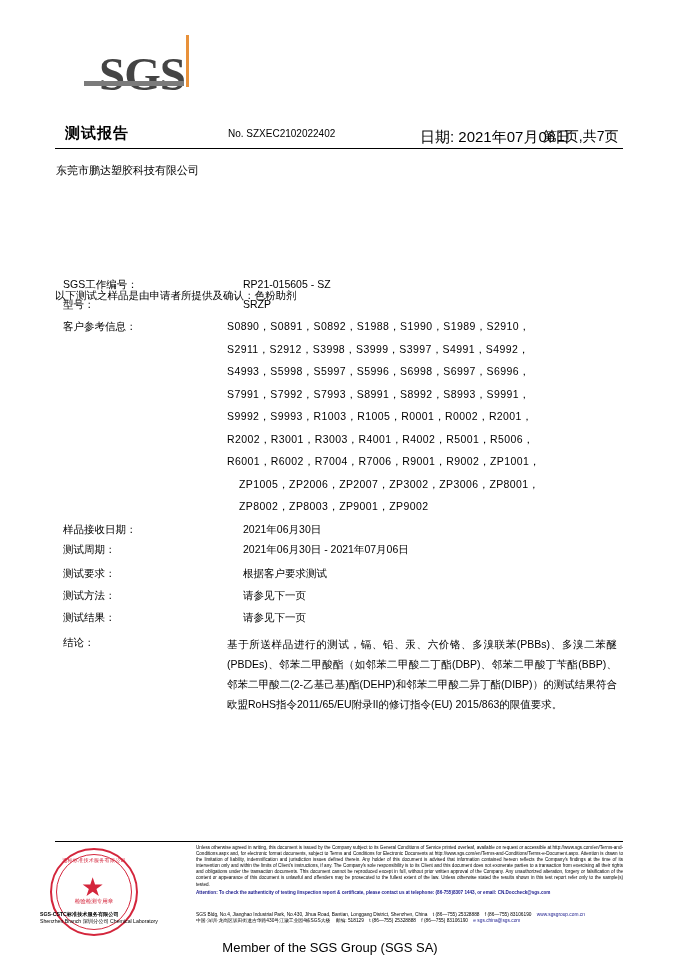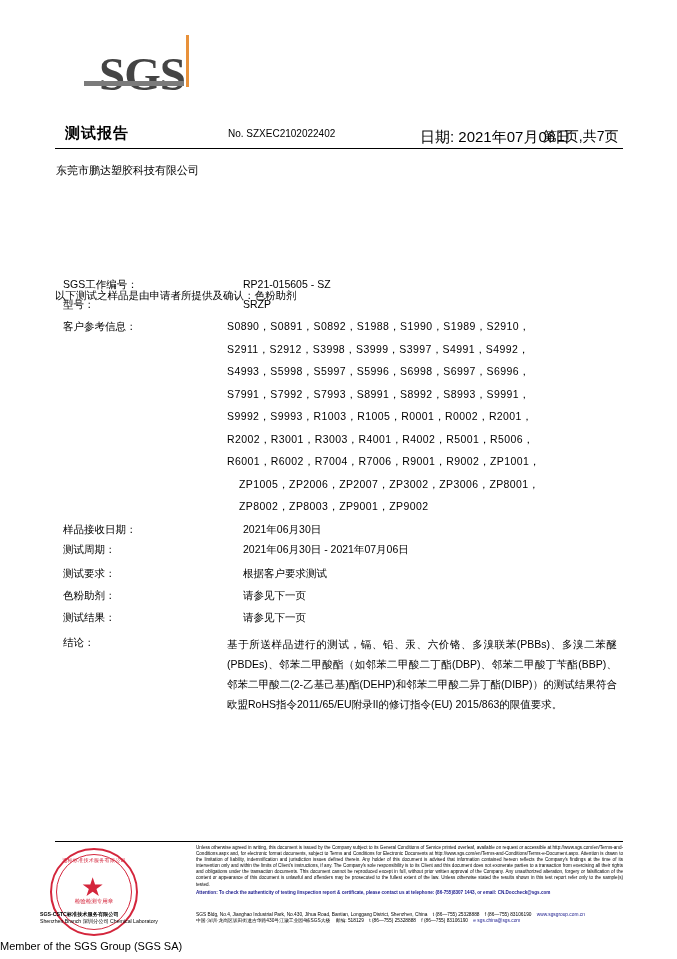--- a/index.html
+++ b/index.html
@@ -263,22 +263,22 @@
   }
   .footer-addr .row {
     white-space: nowrap;
   }
 
   .member-line {
     position: absolute;
     left: 0;
     top: 940px;
     width: 660px;
-    text-align: left;
-    font-size: 11px;
+    text-align: center;
+    font-size: 13px;
   }
 </style>
 </head>
 <body>
 
 <div class="page">
 
   <div class="logo-block">
     <div class="logo-text">SGS</div>
     <div class="logo-bar"></div>
@@ -326,21 +326,21 @@
   </div>
   <div class="kv" style="left:55px; top:541px; width:568px;">
     <span class="k">测试周期：</span>
     <span class="v">2021年06月30日 - 2021年07月06日</span>
   </div>
   <div class="kv" style="left:55px; top:565px; width:568px;">
     <span class="k">测试要求：</span>
     <span class="v">根据客户要求测试</span>
   </div>
   <div class="kv" style="left:55px; top:587px; width:568px;">
-    <span class="k">色粉助剂：</span>
+    <span class="k">测试方法：</span>
     <span class="v">请参见下一页</span>
   </div>
   <div class="kv" style="left:55px; top:609px; width:568px;">
     <span class="k">测试结果：</span>
     <span class="v">请参见下一页</span>
   </div>
   <div class="kv" style="left:55px; top:634px; width:568px;">
     <span class="k">结论：</span>
   </div>
 

